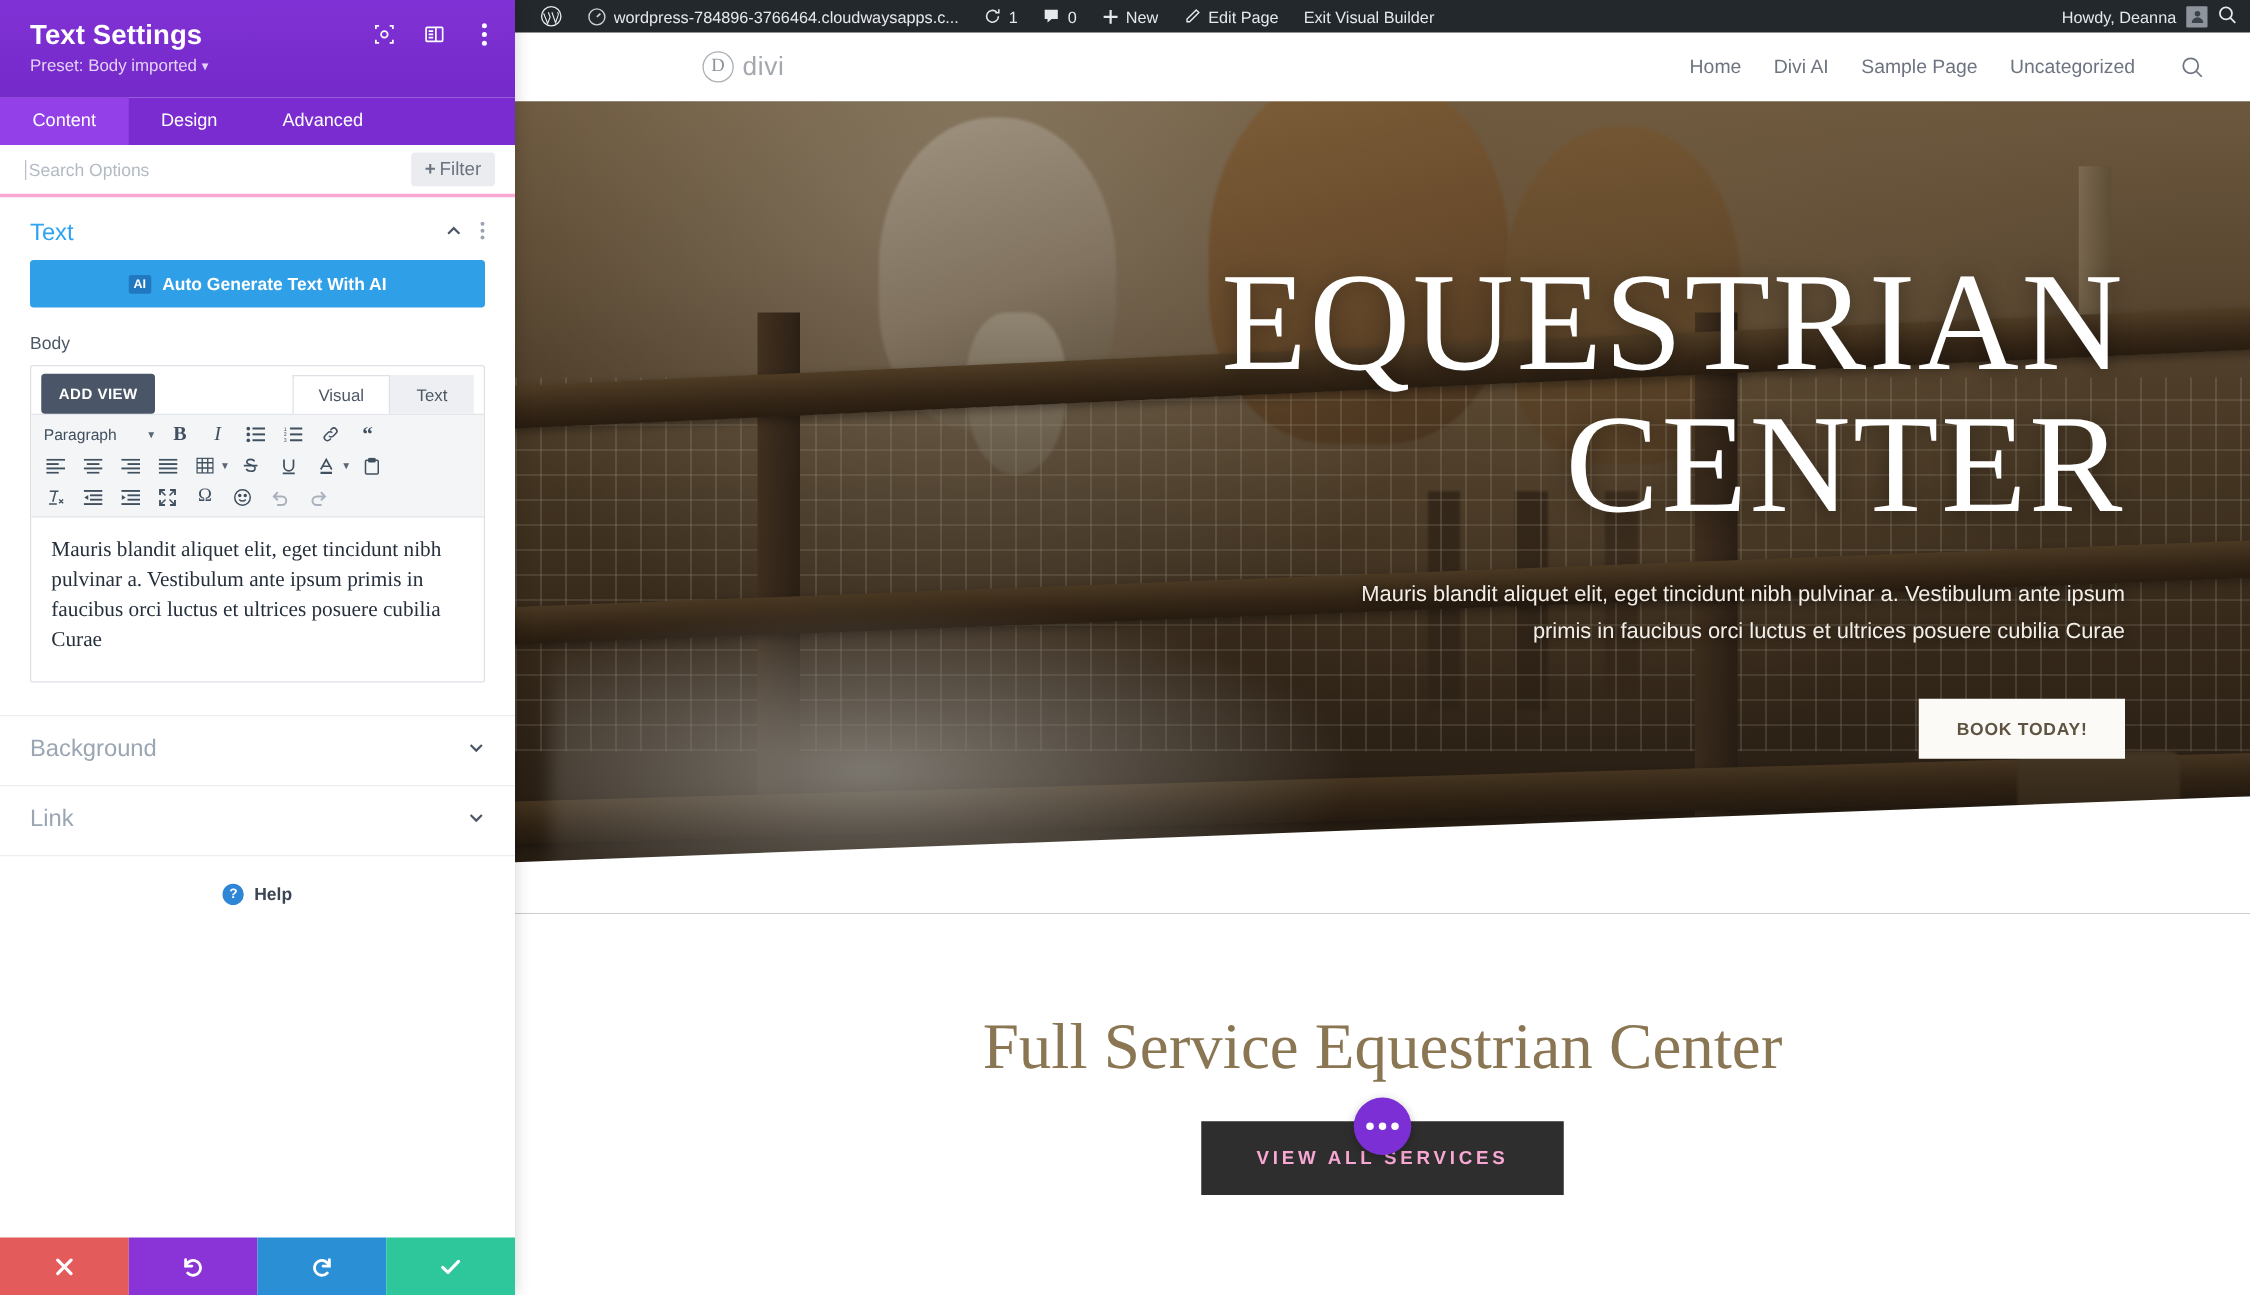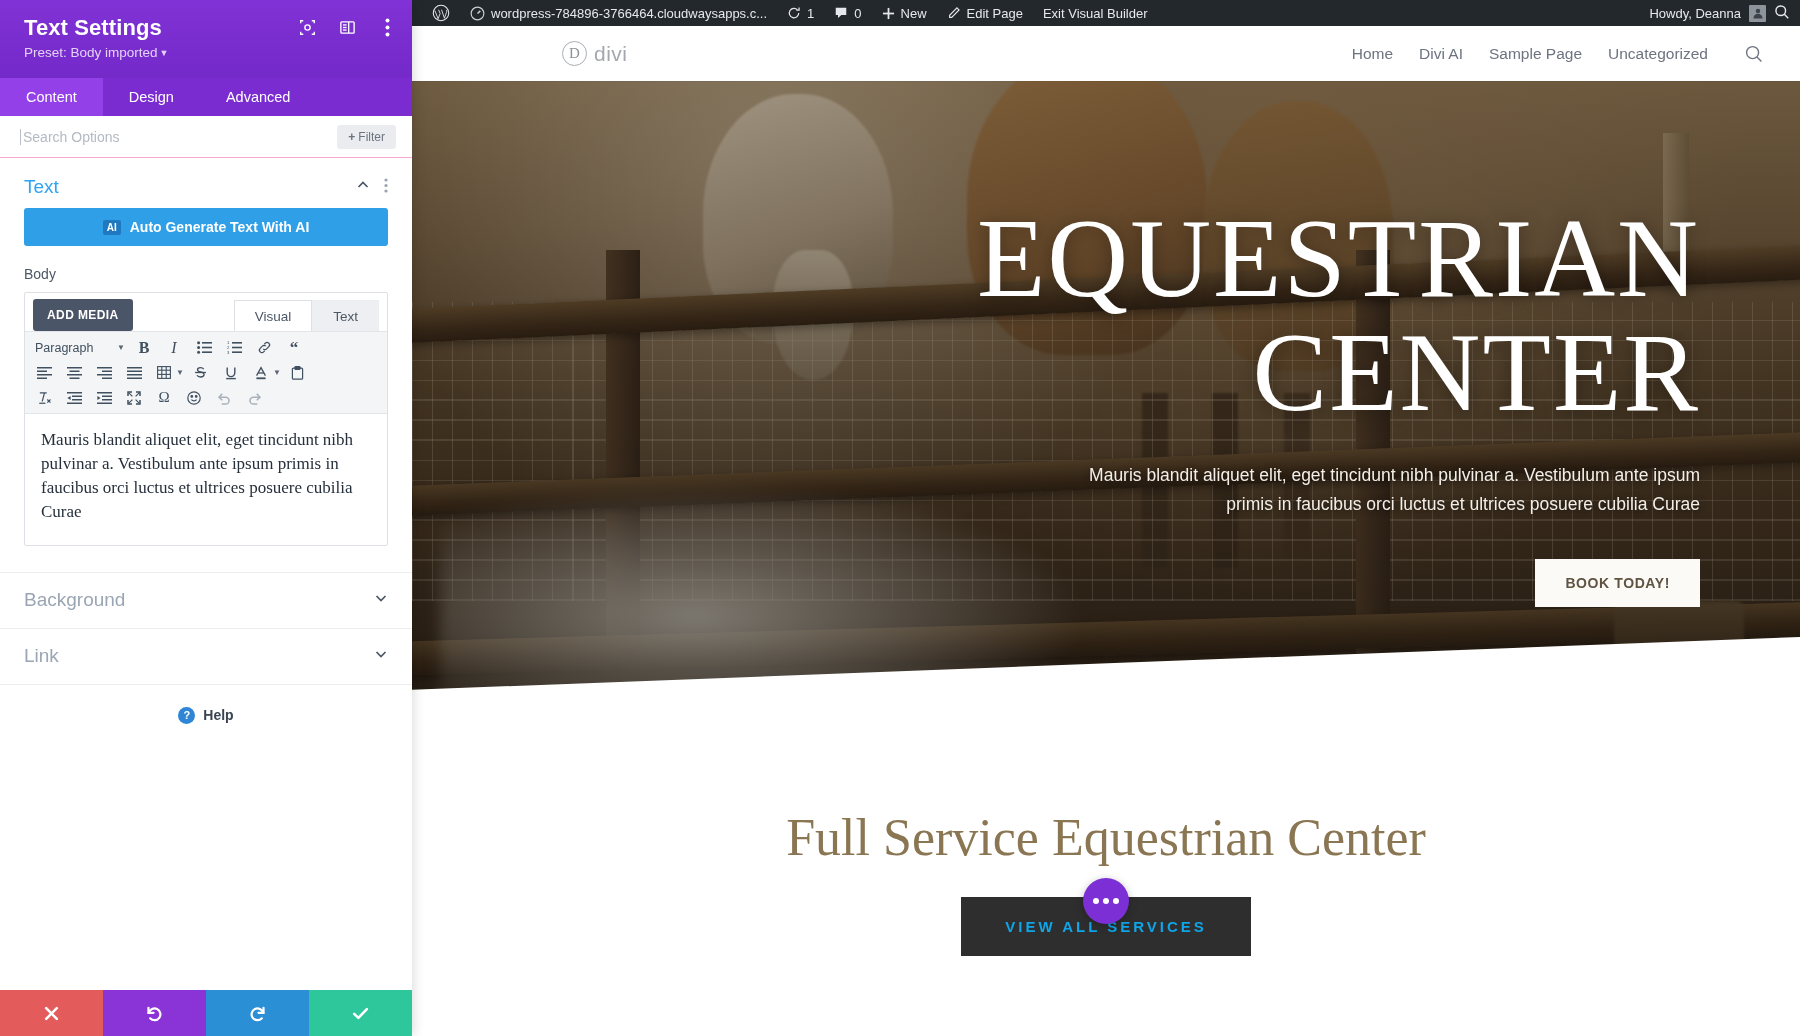--- a/index.html
+++ b/index.html
@@ -48,36 +48,36 @@
   .tab {
     flex: 0 0 auto;
     padding: 0 26px;
     height: 38px; line-height: 38px;
     color: #fff; font-size: 14.5px;
     cursor: pointer; text-align: center;
   }
   .tab.active { background: #9340e8; }
 
   .search-row {
-    height: 42px; border-bottom: 1px solid #f9a8d4;
+    height: 42px; border-bottom: 3px solid #f9a8d4;
     display: flex; align-items: center;
     padding: 0 16px 0 20px; background: #fff;
   }
   .search-input {
     flex: 1; border: 0; outline: none;
     font-size: 14px; color: #55606e;
     font-family: "Liberation Sans", sans-serif;
     background: transparent;
     border-left: 1px solid #b9bfc9;
     padding-left: 2px;
   }
   .search-input::placeholder { color: #b3bac3; }
   .filter-btn {
     background: #eaecef; color: #6b7380;
-    font-size: 12px; border-radius: 3px;
+    font-size: 15px; border-radius: 3px;
     padding: 5px 11px; cursor: pointer; white-space: nowrap;
   }
   .filter-btn .plus { font-weight: bold; margin-right: 3px; }
 
   .panel-body { flex: 1; overflow: hidden; background: #fff; }
 
   .sec-open { padding: 18px 24px 26px 24px; }
   .sec-title-row {
     display: flex; align-items: center; justify-content: space-between;
     padding-bottom: 10px;
@@ -286,21 +286,21 @@
 
   
   .lower { background: #fff; text-align: center; padding-top: 78px; }
   .lower-h2 {
     font-family: "Liberation Serif", serif;
     color: #8a7652; font-size: 52px; line-height: 1.12; font-weight: normal;
     max-width: 640px; margin: 0 auto;
   }
   .lower-btn {
     display: inline-block; margin-top: 30px;
-    background: #2e2e2e; color: #0ea5e9;
+    background: #2e2e2e; color: #f9a8d4;
     font-size: 15px; letter-spacing: 3px; font-weight: bold;
     padding: 21px 44px; cursor: pointer;
   }
   .dots-fab {
     position: absolute; left: 50%; transform: translateX(-50%);
     bottom: 112px;
     width: 46px; height: 46px; border-radius: 50%;
     background: #7b2fd4; color: #fff;
     display: flex; align-items: center; justify-content: center;
     gap: 4px; z-index: 6; cursor: pointer;
@@ -380,21 +380,21 @@
 
         <div class="ai-btn">
           <span class="ai-badge">AI</span>
           <span>Auto Generate Text With AI</span>
         </div>
 
         <div class="field-label">Body</div>
 
         <div class="editor-wrap">
           <div class="editor-top">
-            <div class="add-media">ADD MEDIA</div>
+            <div class="add-media">ADD VIEW</div>
             <div class="ed-tabs">
               <div class="ed-tab active">Visual</div>
               <div class="ed-tab">Text</div>
             </div>
           </div>
 
           <div class="tb">
             <div class="tb-row">
               <div class="fmt-select">
                 <span>Paragraph</span>

